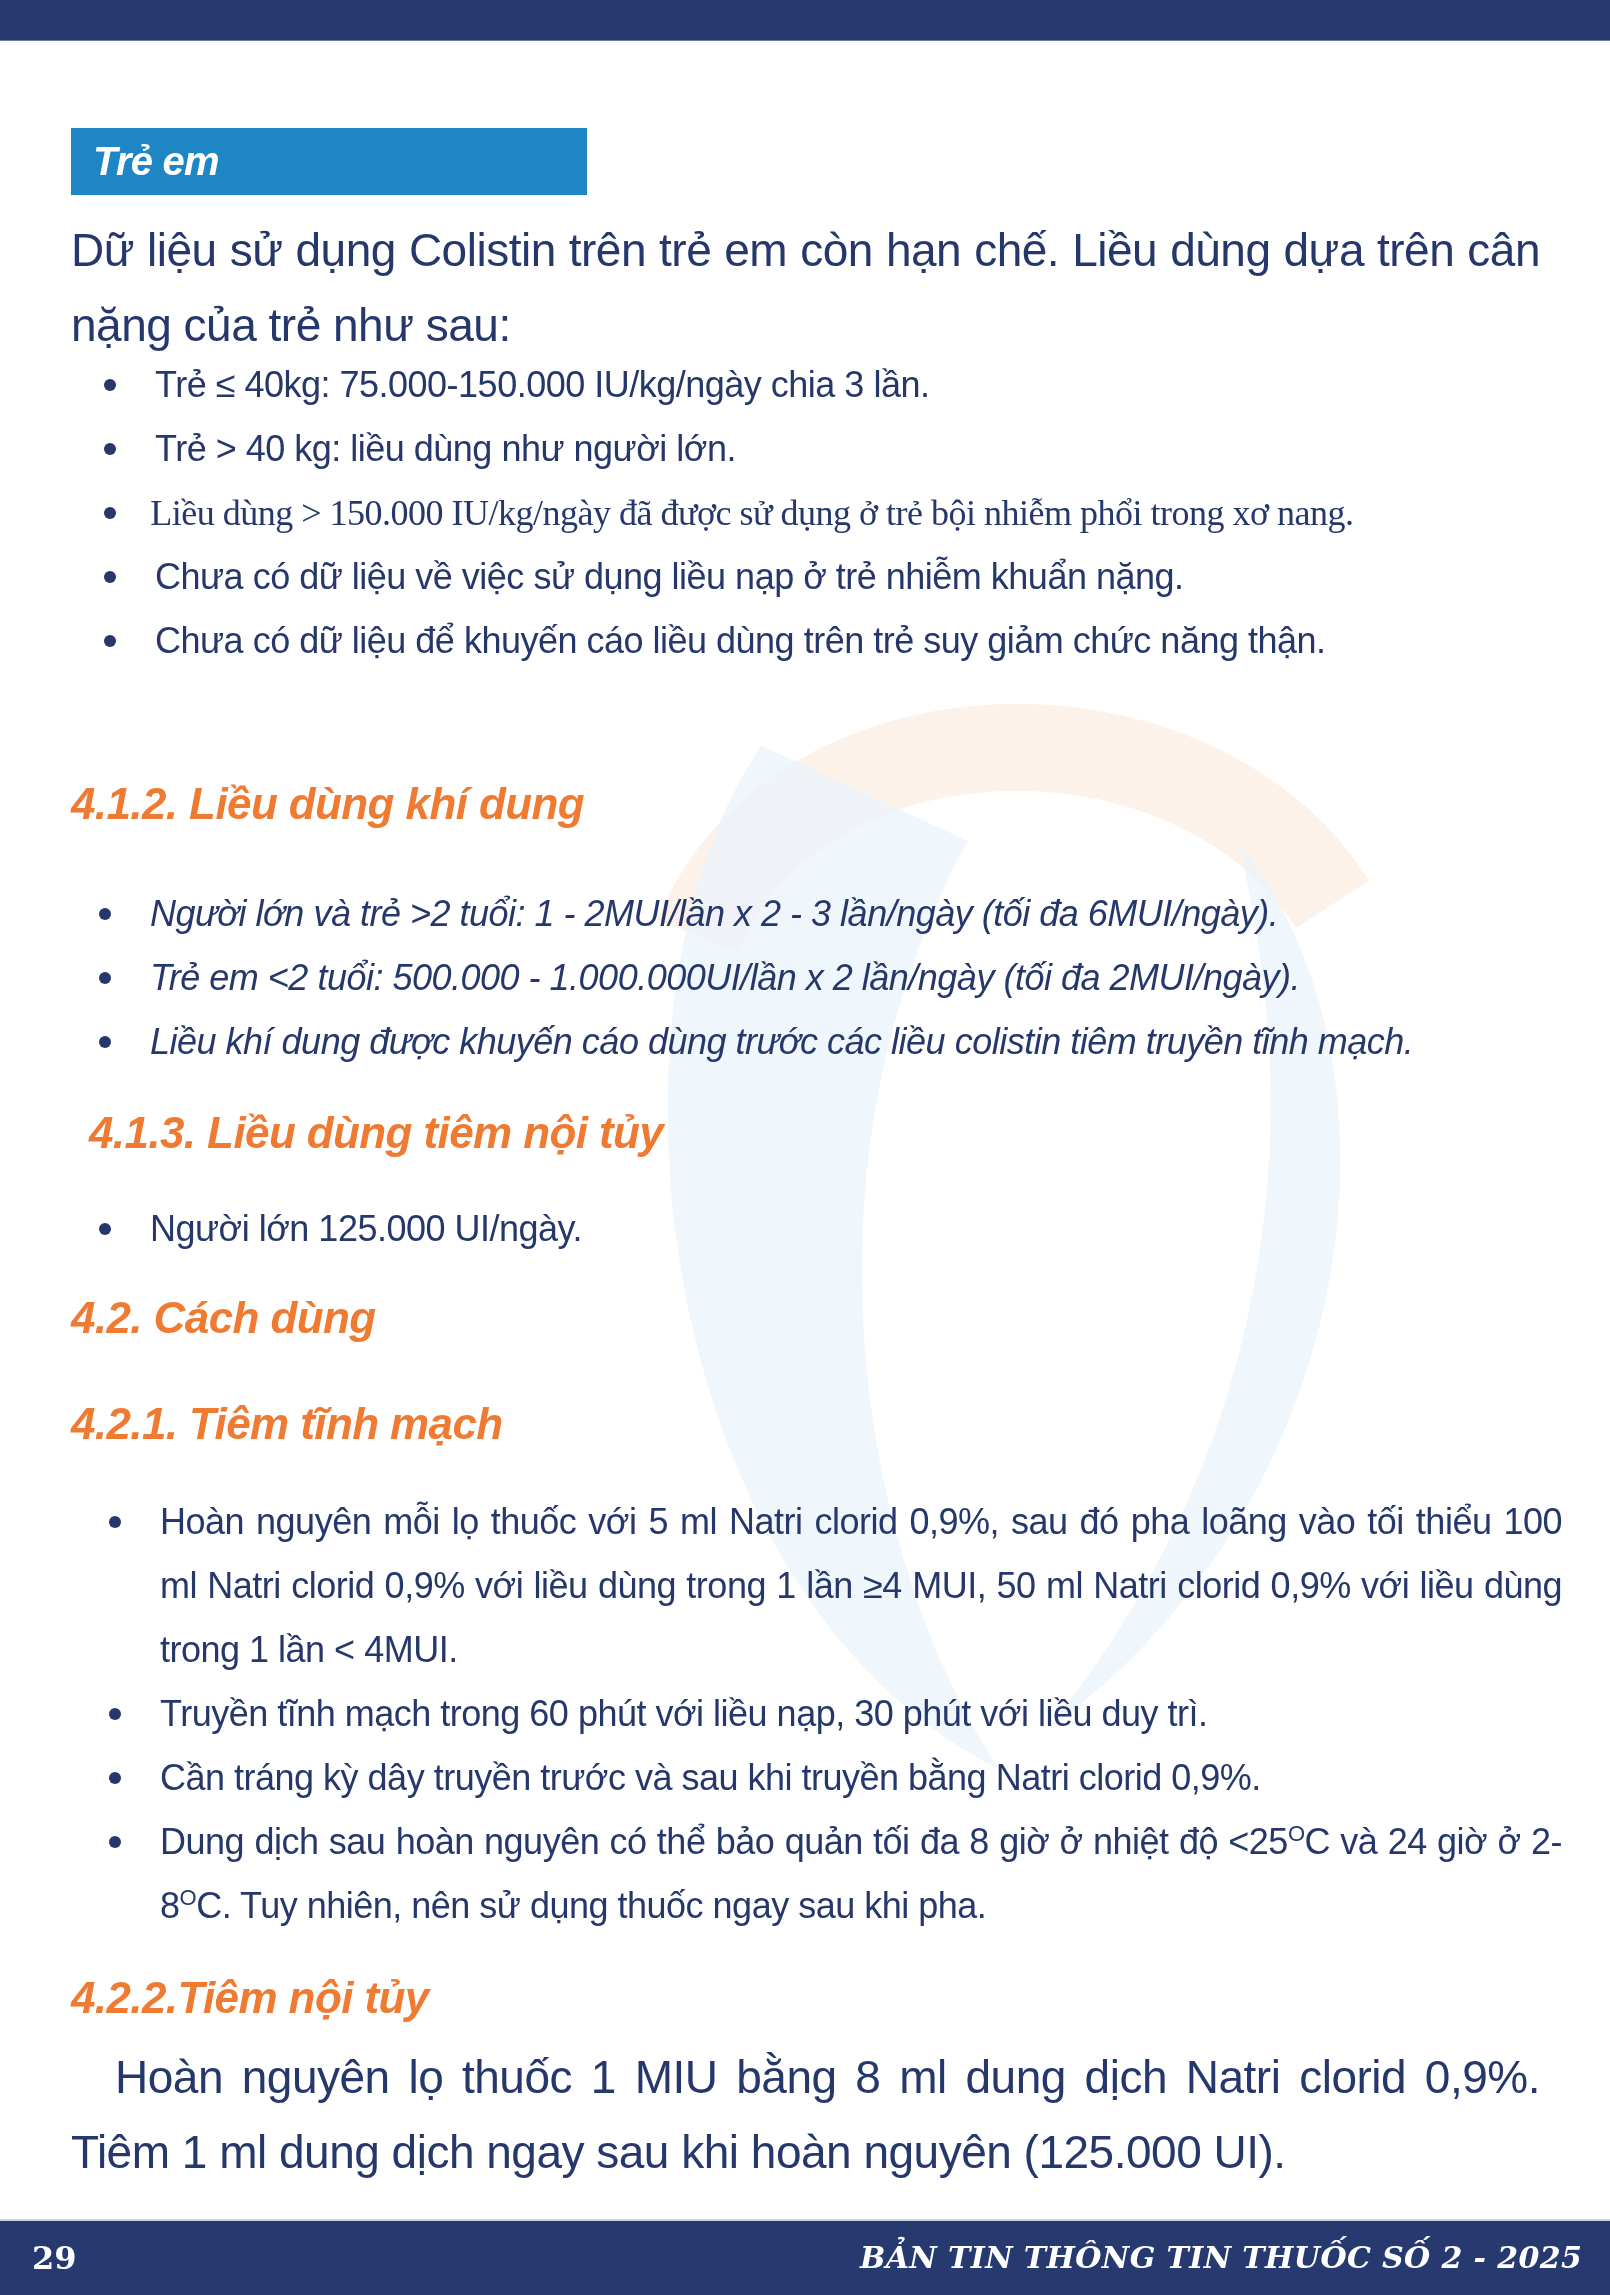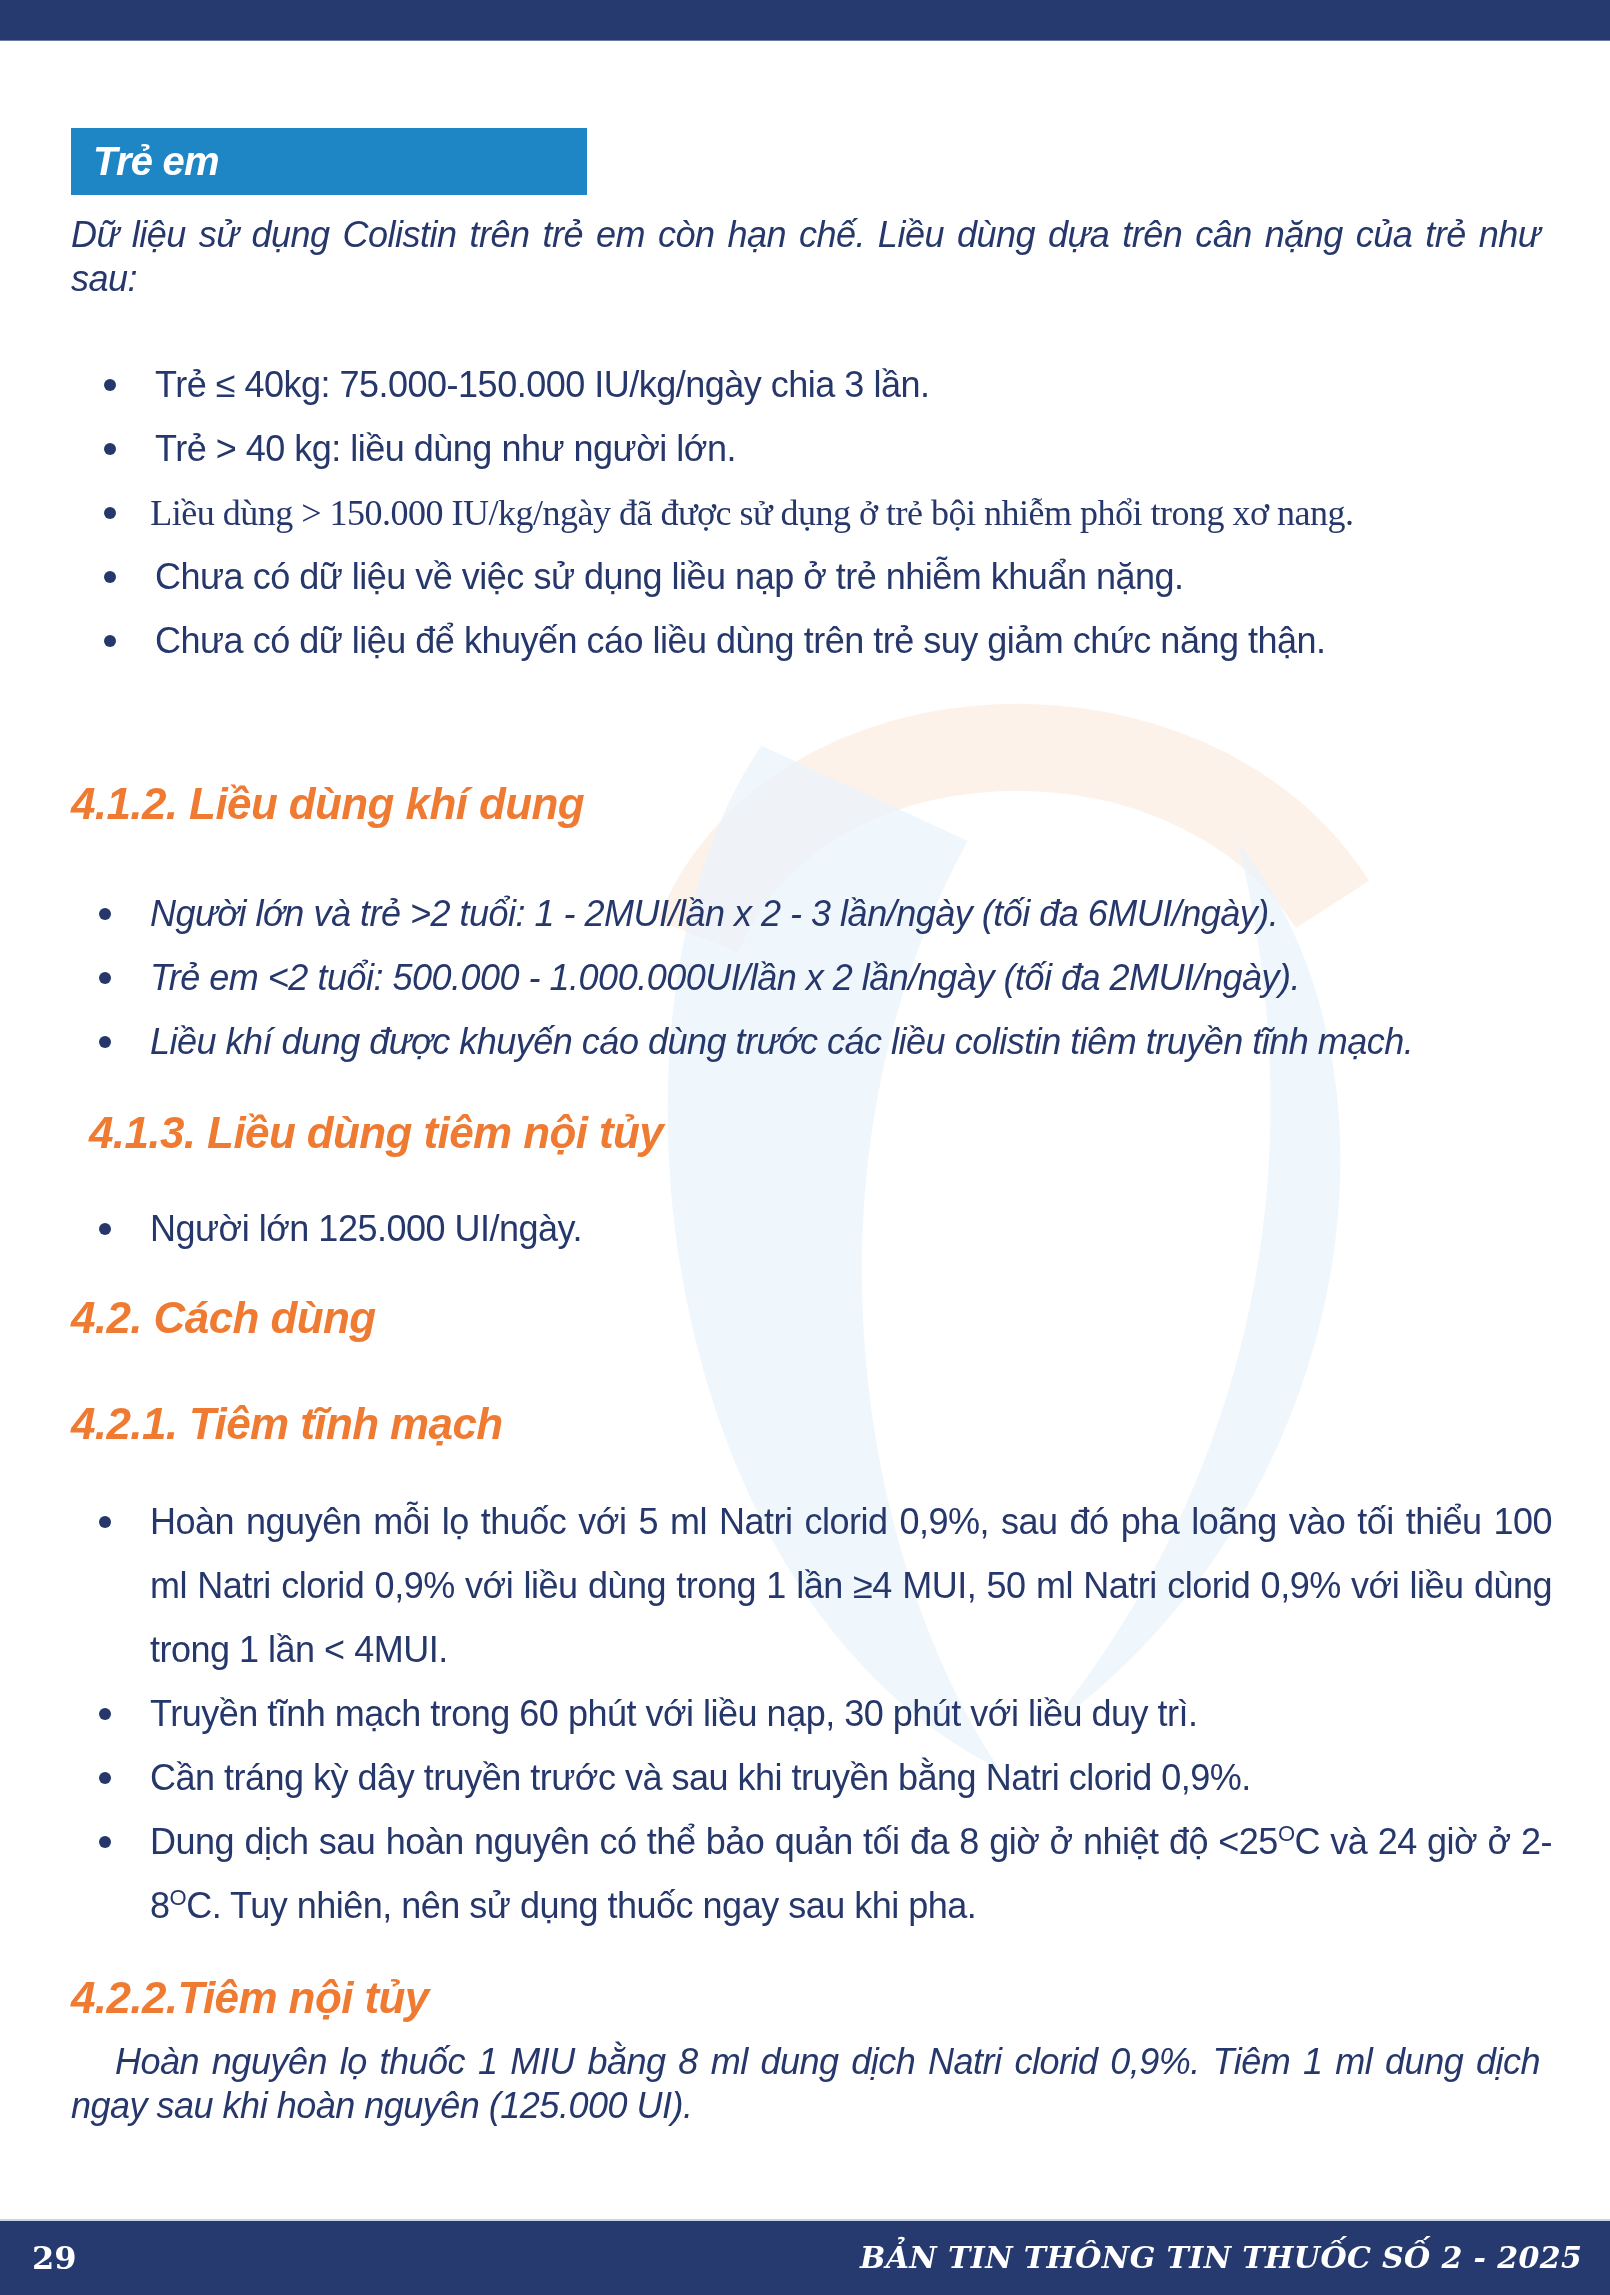--- a/index.html
+++ b/index.html
@@ -6,21 +6,21 @@
   body {
     width: 1611px; height: 2295px; position: relative; overflow: hidden;
     background: #ffffff;
     font-family: "Liberation Sans", "DejaVu Sans", sans-serif;
     color: #26386b;
   }
   .top-bar { position: absolute; left: 0; top: 0; width: 1611px; height: 40px; background: #263a70; border-bottom: 1.6px solid #6b7ba3; }
   .watermark { position: absolute; left: 555px; top: 603px; width: 873px; height: 1190px; pointer-events: none; }
   .tag { position: absolute; left: 71px; top: 128px; width: 476px; height: 67px; background: #1f86c5; padding-left: 40px; }
   .tag span { position: absolute; left: 22px; top: 11px; font-size: 40px; font-style: italic; font-weight: bold; color: #ffffff; letter-spacing: -0.8px; }
-  .para { position: absolute; font-size: 36px; line-height: 44px; text-align: justify; letter-spacing: -0.5px; font-style: italic; }
+  .para { position: absolute; font-size: 46px; line-height: 75px; text-align: justify; letter-spacing: -0.5px; }
   .h-orange { position: absolute; left: 71px; font-size: 44px; font-weight: bold; color: #ef7a32; letter-spacing: -0.6px; }
   .h-orange.italic { font-style: italic; }
   ul.blist { position: absolute; margin: 12px; padding: 0; list-style: none; }
   ul.blist li { position: relative; font-size: 36px; line-height: 64px; letter-spacing: -0.5px; text-align: justify; }
   ul.blist li .dot { position: absolute; left: -51px; top: 26px; width: 12px; height: 12px; border-radius: 50%; background: #26386b; }
   .bottom-bar { position: absolute; left: 0; top: 2219px; width: 1611px; height: 76px; background: #263a70; border-top: 2.4px solid #c9d6ea; }
   .page-num { position: absolute; left: 32px; top: 17.5px; font-family: "DejaVu Serif", serif; font-weight: bold; font-size: 32px; color: #ffffff; }
   .footer-title { position: absolute; right: 28.6px; top: 19px; font-family: "DejaVu Serif", serif; font-weight: bold; font-style: italic; font-size: 30px; color: #ffffff; letter-spacing: 0.4px; }
   sup { font-size: 22px; line-height: 0; }
 </style>
@@ -57,21 +57,21 @@
 </ul>
 
 <div class="h-orange italic" style="top:1108px;margin-left:18px;">4.1.3. Liều dùng tiêm nội tủy</div>
 <ul class="blist" style="left:138px; top:1185px; width:1402px;">
   <li><span class="dot"></span><span>Người lớn 125.000 UI/ngày.</span></li>
 </ul>
 
 <div class="h-orange" style="top:1293px;font-style:italic;">4.2. Cách dùng</div>
 <div class="h-orange italic" style="top:1399px;">4.2.1. Tiêm tĩnh mạch</div>
 
-<ul class="blist" style="left:138px; top:1478px; width:1402px;">
+<ul class="blist" style="left:148px; top:1478px; width:1402px;">
   <li><span class="dot"></span><span>Hoàn nguyên mỗi lọ thuốc với 5 ml Natri clorid 0,9%, sau đó pha loãng vào tối thiểu 100 ml Natri clorid 0,9% với liều dùng trong 1 lần ≥4 MUI, 50 ml Natri clorid 0,9% với liều dùng trong 1 lần &lt; 4MUI.</span></li>
   <li><span class="dot"></span><span>Truyền tĩnh mạch trong 60 phút với liều nạp, 30 phút với liều duy trì.</span></li>
   <li><span class="dot"></span><span>Cần tráng kỳ dây truyền trước và sau khi truyền bằng Natri clorid 0,9%.</span></li>
   <li><span class="dot"></span><span>Dung dịch sau hoàn nguyên có thể bảo quản tối đa 8 giờ ở nhiệt độ &lt;25</span><sup>O</sup><span>C và 24 giờ ở 2-8</span><sup>O</sup><span>C. Tuy nhiên, nên sử dụng thuốc ngay sau khi pha.</span></li>
 </ul>
 
 <div class="h-orange italic" style="top:1973px;">4.2.2.Tiêm nội tủy</div>
 <div class="para" style="left:71px; top:2040px; width:1469px; text-indent:44px;">Hoàn nguyên lọ thuốc 1 MIU bằng 8 ml dung dịch Natri clorid 0,9%. Tiêm 1 ml dung dịch ngay sau khi hoàn nguyên (125.000 UI).</div>
 
 <div class="bottom-bar">

